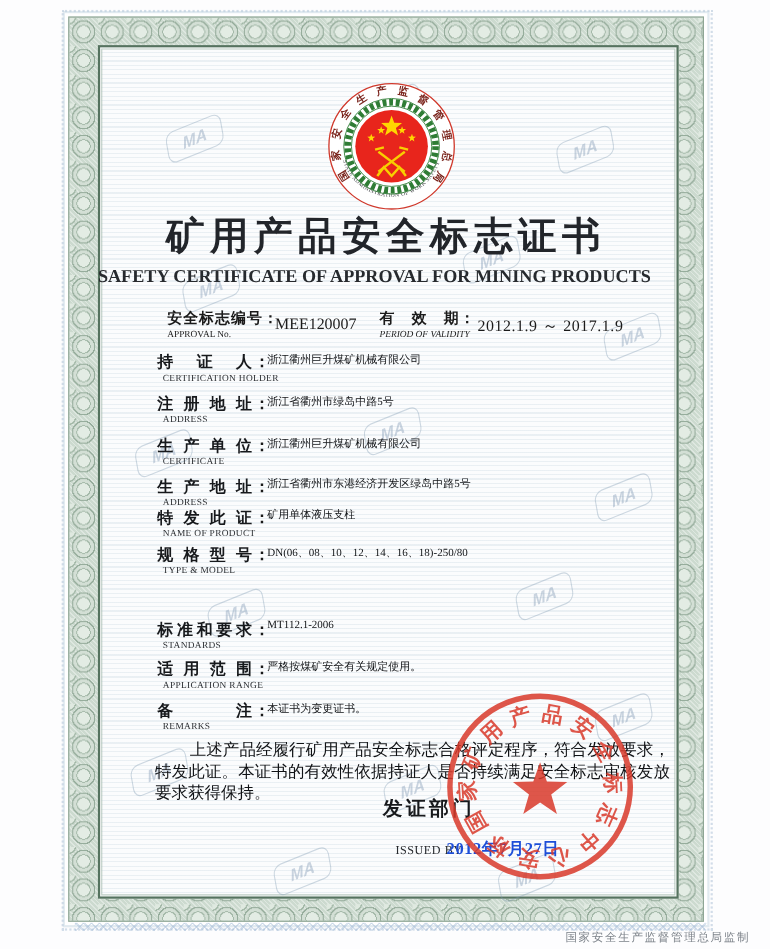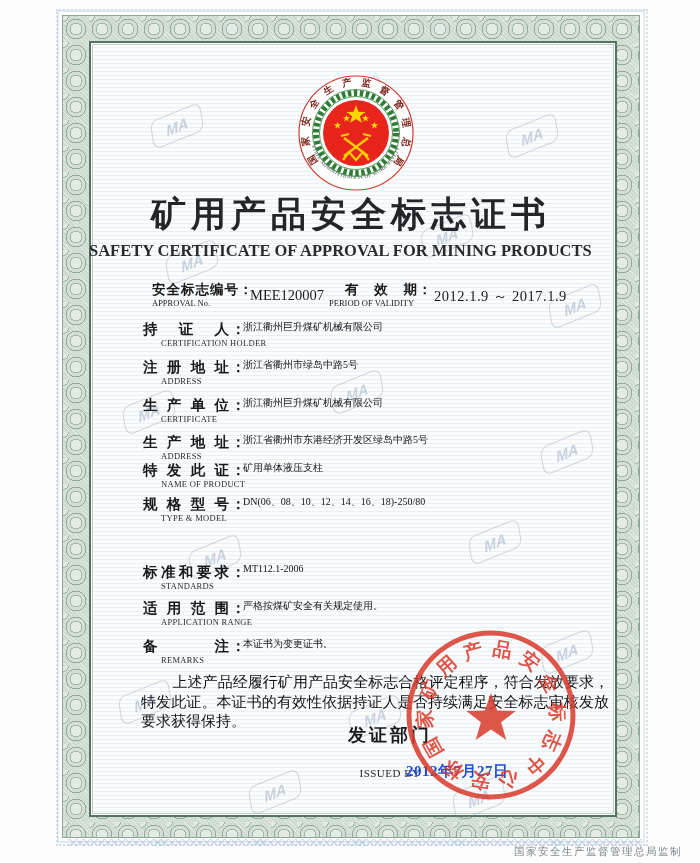--- a/index.html
+++ b/index.html
@@ -48,33 +48,33 @@
   .title{position:absolute;left:89px;top:191px;width:524px;text-align:center;
          font-size:35px;font-weight:bold;letter-spacing:5px;color:#22252a;}
   .subtitle{position:absolute;left:89px;top:241px;width:524px;
          font-size:16.5px;font-weight:bold;color:#272a2e;}
 
   
   .frow{position:absolute;left:143px;height:40px;font-size:14.5px;}
   .fl{position:absolute;left:0;top:0;width:86px;font-weight:bold;color:#17191c;
       text-align:justify;text-align-last:justify;letter-spacing:0;}
   .fcolon{position:absolute;left:88px;top:0;font-weight:bold;}
-  .fen{position:absolute;left:18px;top:18px;font-size:8.5px;letter-spacing:.3px;color:#2a2d31;white-space:nowrap;text-align:center;}
+  .fen{position:absolute;left:5px;top:18px;font-size:8.5px;letter-spacing:.3px;color:#2a2d31;white-space:nowrap;text-align:center;}
   .fval{position:absolute;left:100px;top:0;width:400px;font-size:10px;font-weight:500;
         color:#101215;white-space:nowrap;}
 
   
   .approw{position:absolute;left:152px;top:281px;width:460px;height:40px;font-size:13.5px;}
   .ap-l{position:absolute;left:0;top:0;width:86px;font-weight:bold;text-align:justify;text-align-last:justify;}
   .ap-c{position:absolute;left:87px;top:0;font-weight:bold;}
   .ap-en{position:absolute;left:0;top:17px;font-size:8.5px;}
   .ap-v{position:absolute;left:98px;top:6px;font-size:14.5px;font-weight:500;}
   .vd-l{position:absolute;left:193px;top:0;width:72px;font-weight:bold;text-align:justify;text-align-last:justify;}
   .vd-c{position:absolute;left:266px;top:0;font-weight:bold;}
-  .vd-en{position:absolute;left:177px;top:17px;font-size:8.5px;}
+  .vd-en{position:absolute;left:193px;top:17px;font-size:8.5px;font-style:italic;}
   .vd-v{position:absolute;left:282px;top:6px;font-size:14.5px;font-weight:500;letter-spacing:.5px;}
 
   
   .statement{position:absolute;left:141px;top:673px;width:468px;font-size:15px;line-height:19.5px;
         text-align:justify;text-indent:2.1em;color:#101215;font-weight:500;}
   .issuer{position:absolute;left:310px;top:723px;width:160px;text-align:center;}
   .issuer-cn{font-size:18px;font-weight:bold;letter-spacing:3px;color:#17191c;}
   .issuer-en{font-size:11px;letter-spacing:.5px;color:#26292d;margin-top:20px;}
   .issue-date{position:absolute;left:406px;top:762px;font-size:15px;font-weight:bold;letter-spacing:.5px;color:#1d4ed8;text-align:right;}
 

